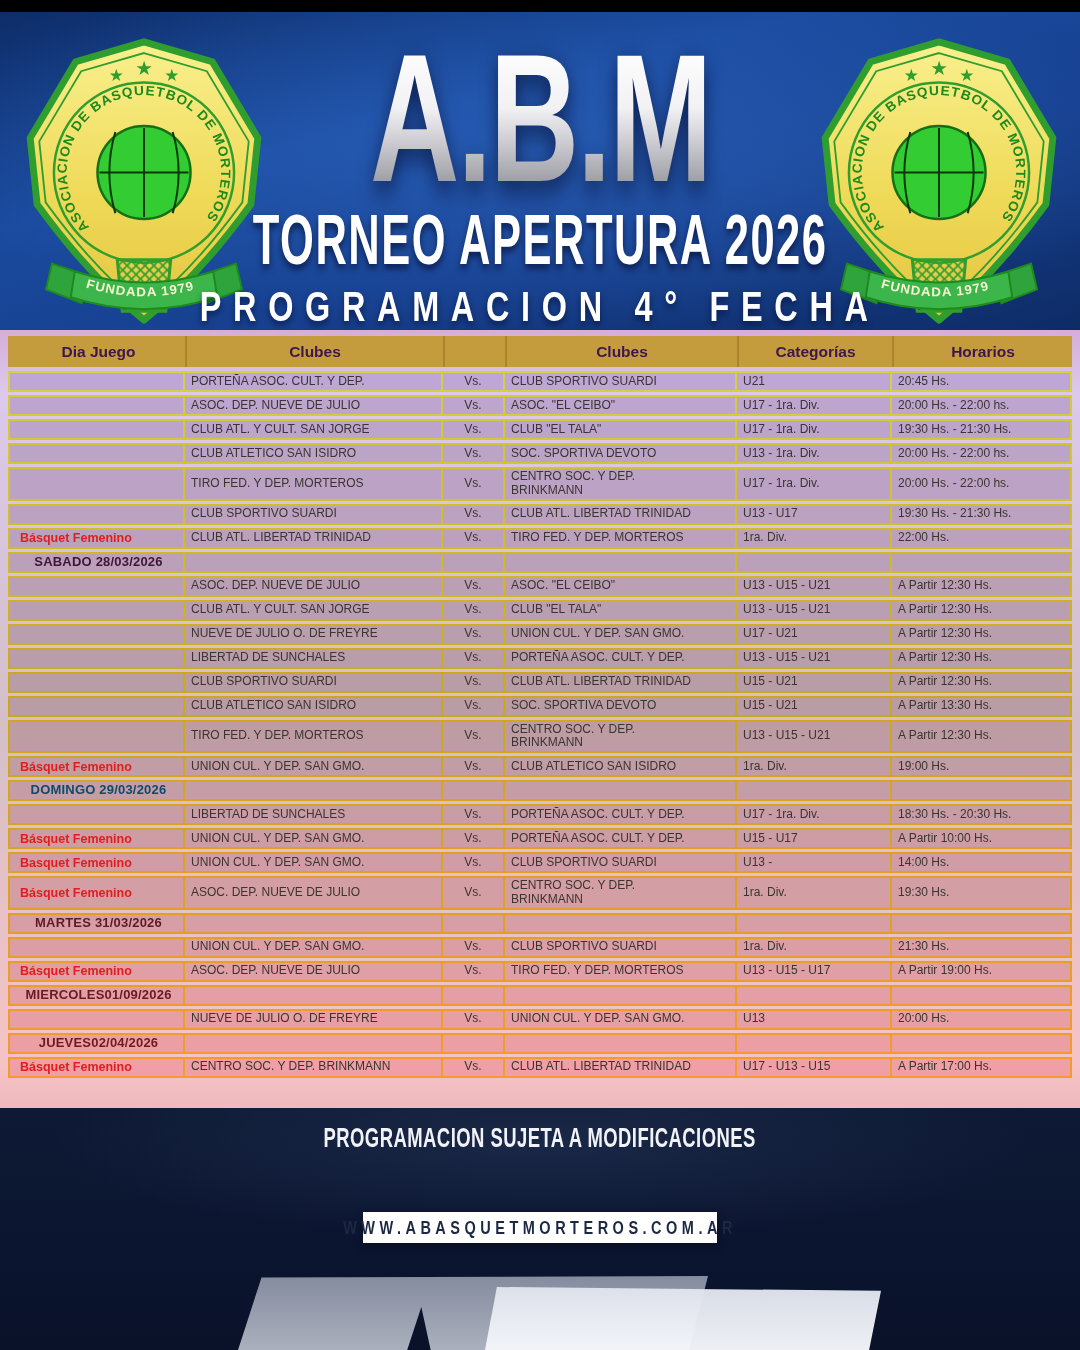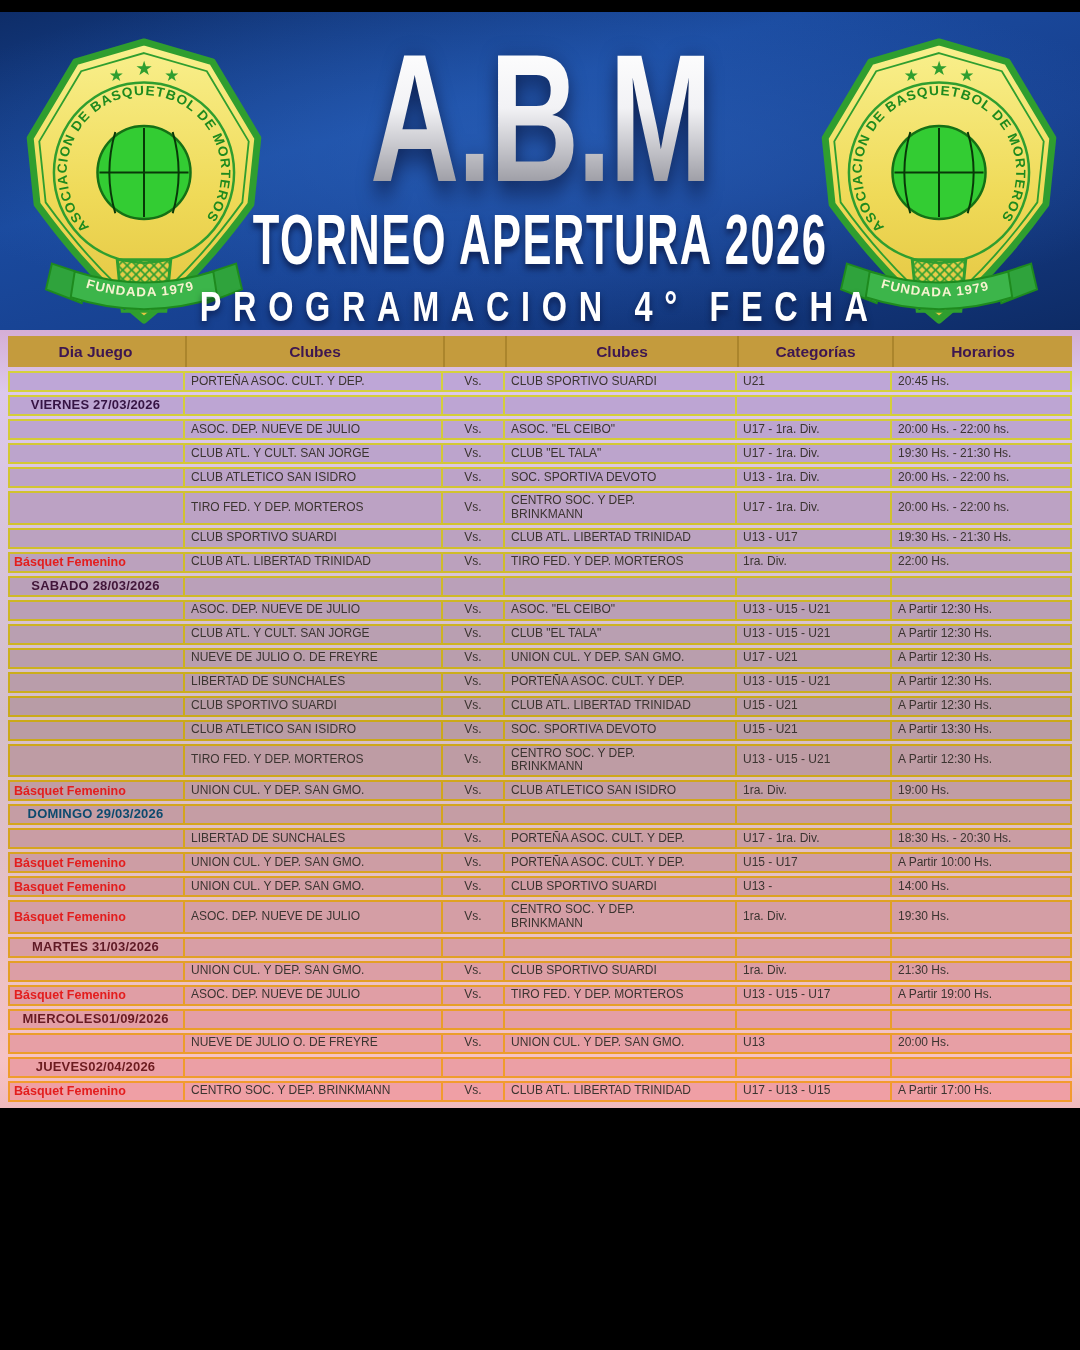--- a/index.html
+++ b/index.html
@@ -35,21 +35,21 @@
   .table-zone{position:absolute;top:330px;left:0;width:1080px;height:778px;
     box-sizing:border-box;padding:6px 8px 0 8px;
     background:linear-gradient(180deg,#d5aed6 0%,#dcc9ec 8%,#d4bfc8 50%,#f6c3c5 94%,#f0babd 100%);}
   .t-row{display:grid;grid-template-columns:177px 258px 62px 232px 155px 180px;
     margin-bottom:3px;}
   .c{box-sizing:border-box;min-height:21px;display:flex;align-items:center;
     padding:1px 6px;font-size:12px;line-height:1.15;color:var(--cell-text,#3b3430);
     background:var(--bg);border-top:2px solid var(--bc);border-bottom:2px solid var(--bc);
     border-right:2px solid var(--bc);white-space:pre-line;overflow:hidden;}
   .c:first-child{border-left:2px solid var(--bc);}
-  .c0{padding-left:4px;}
+  .c0{padding-left:10px;}
   .c2{justify-content:center;}
   .date-row .c0{justify-content:center;font-weight:bold;font-size:13px;letter-spacing:.2px;}
   .fem{font-weight:bold;font-size:12.5px;color:var(--femenino-red,#e31d1d);}
   .head-row{margin-bottom:4px;}
   .head-row .c{--bg:var(--header-gold,#c49b3d);--bc:var(--header-gold,#c49b3d);
     min-height:31px;justify-content:center;font-weight:bold;font-size:15.5px;
     color:var(--header-text,#3d1650);border:none;border-left:2px solid #ab852c;}
   .head-row .c:first-child{border-left:none;}
 
   
@@ -142,28 +142,20 @@
     </div>
     <div id="tbody">
         <div class="t-row" style="--bg: rgb(190,166,215); --bc: rgb(213,209,61);">
           <div class="c c0"></div>
           <div class="c c1">PORTEÑA ASOC. CULT. Y DEP.</div>
           <div class="c c2">Vs.</div>
           <div class="c c3">CLUB SPORTIVO SUARDI</div>
           <div class="c c4">U21</div>
           <div class="c c5">20:45 Hs.</div>
         </div>
-        <div class="t-row date-row" style="--bg: rgb(189,165,211); --bc: rgb(212,206,58);">
-          <div class="c c0" style="color: rgb(54, 20, 68);">VIERNES 27/03/2026</div>
-          <div class="c c1"></div>
-          <div class="c c2"></div>
-          <div class="c c3"></div>
-          <div class="c c4"></div>
-          <div class="c c5"></div>
-        </div>
         <div class="t-row" style="--bg: rgb(189,165,208); --bc: rgb(212,203,56);">
           <div class="c c0"></div>
           <div class="c c1">ASOC. DEP. NUEVE DE JULIO</div>
           <div class="c c2">Vs.</div>
           <div class="c c3">ASOC. "EL CEIBO"</div>
           <div class="c c4">U17 - 1ra. Div.</div>
           <div class="c c5">20:00 Hs. - 22:00 hs.</div>
         </div>
         <div class="t-row" style="--bg: rgb(188,164,204); --bc: rgb(211,200,53);">
           <div class="c c0"></div>
@@ -372,14 +364,22 @@
           <div class="c c0 fem">Básquet Femenino</div>
           <div class="c c1">CENTRO SOC. Y DEP. BRINKMANN</div>
           <div class="c c2">Vs.</div>
           <div class="c c3">CLUB ATL. LIBERTAD TRINIDAD</div>
           <div class="c c4">U17 - U13 - U15</div>
           <div class="c c5">A Partir 17:00 Hs.</div>
         </div>
       </div>
   </div>
 
+  <div class="footer">
+    <div class="sil sil-a"></div>
+    <div class="sil sil-b"></div>
+    <div class="note-wrap"><span class="note">PROGRAMACION SUJETA A MODIFICACIONES</span></div>
+    <div class="url-box">
+      <span class="url-text">WWW.ABASQUETMORTEROS.COM.AR</span>
+    </div>
+  </div>
 
 </div>
 
 </body></html>

